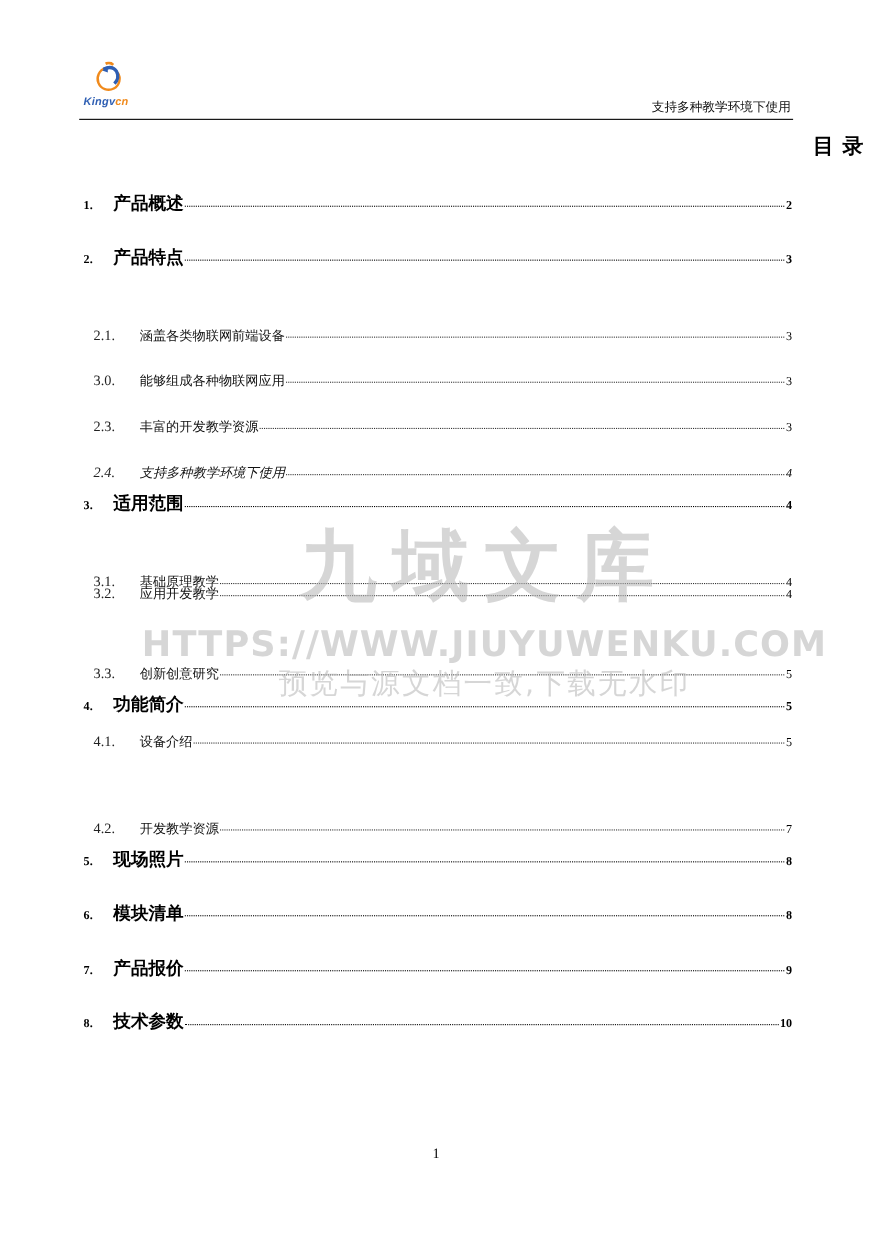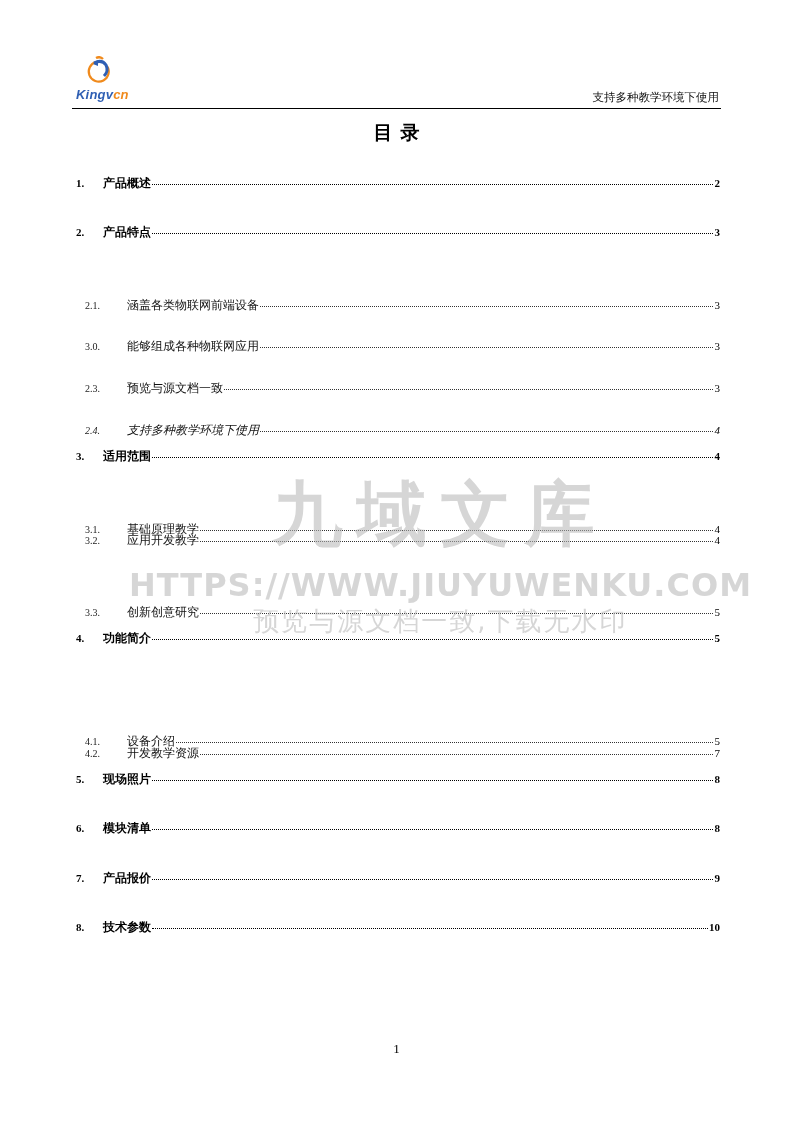--- a/index.html
+++ b/index.html
@@ -1,32 +1,32 @@
 <!DOCTYPE html>
 <html><head>
 <meta charset="utf-8">
 <style>
   html, body { margin: 0; padding: 0; background: #ffffff; }
   body { width: 793px; height: 1122px; position: relative; overflow: hidden;
          font-family: "DejaVu Sans", "Liberation Sans", sans-serif; color: #000; }
   .logo { position: absolute; left: 76px; top: 56px; width: 50px; height: 44px; }
   .logo svg { position: absolute; left: 8px; top: 0; }
   .logo-text { position: absolute; left: 0; top: 31px; font-family: "Liberation Sans", sans-serif;
-               font-style: italic; font-weight: bold; font-size: 13px; color: #2f5fb3; letter-spacing: 0.2px; }
+               font-style: italic; font-weight: bold; font-size: 10px; color: #2f5fb3; letter-spacing: 0.2px; }
   .logo-text .cn { color: #f08a1c; }
   .company { position: absolute; right: 74px; top: 90px; font-size: 11.5px; color: #111; }
   .header-rule { position: absolute; left: 72px; top: 108px; width: 649px; height: 1px; background: #000; }
-  .toc-title { position: absolute; left: 0; right: 0; top: 120px; text-align: center;
+  .toc-title { position: absolute; left: 0; right: 0; top: 120px; text-align: right;
                font-weight: bold; font-size: 19px; letter-spacing: 8px; padding-left: 8px; }
   .toc { position: absolute; left: 72px; width: 648px; top: 0; }
   .entry { position: absolute; left: 0; width: 648px; height: 18px; display: flex; align-items: baseline; }
   .entry .num { font-family: "Liberation Serif", serif; }
   .entry.l1 .num { width: 27px; padding-left: 4px; font-weight: bold; font-size: 11px; }
-  .entry.l1 .label { font-weight: bold; font-size: 12px; }
-  .entry.l2 .num { width: 42px; padding-left: 13px; font-size: 10px; color: #222; }
+  .entry.l1 .label { font-weight: bold; font-size: 16px; }
+  .entry.l2 .num { width: 42px; padding-left: 13px; font-size: 13px; color: #222; }
   .entry.l2 .label { font-size: 12px; color: #111; margin-top: 24px; }
   .entry .leader { flex: 1; margin: 0 1px; height: 1px; border-bottom: 1.4px dotted #000; position: relative; top: -2px; }
   .entry.l2 .leader { border-bottom: 1px dotted #333; }
   .entry .page { font-family: "Liberation Serif", serif; font-size: 11px; min-width: 6px; text-align: right; }
   .entry.l1 .page { font-weight: bold; }
   .watermark { position: absolute; left: 0; width: 793px; text-align: center; color: rgba(180,180,180,0.55);
                pointer-events: none; font-family: "DejaVu Sans", sans-serif; padding-left: 44px; }
   .wm1 { top: 468px; font-size: 70px; font-weight: bold; letter-spacing: 14px; }
   .wm2 { top: 566px; font-size: 32px; font-weight: bold; letter-spacing: 1px; }
   .wm3 { top: 604px; font-size: 26px; font-weight: normal; letter-spacing: 2px; }
@@ -71,21 +71,21 @@
       <span class="page">3</span>
     </div>
     <div class="entry l2" style="top: 314px;">
       <span class="num">3.0.</span>
       <span class="label">能够组成各种物联网应用</span>
       <span class="leader"></span>
       <span class="page">3</span>
     </div>
     <div class="entry l2" style="top: 356px;">
       <span class="num">2.3.</span>
-      <span class="label">预览与源文档一致</span>
+      <span class="label">丰富的开发教学资源</span>
       <span class="leader"></span>
       <span class="page">3</span>
     </div>
     <div class="entry l2" style="top: 398px; font-style: italic;">
       <span class="num">2.4.</span>
       <span class="label">支持多种教学环境下使用</span>
       <span class="leader"></span>
       <span class="page">4</span>
     </div>
     <div class="entry l1" style="top: 448px;">
@@ -111,21 +111,21 @@
       <span class="label">创新创意研究</span>
       <span class="leader"></span>
       <span class="page">5</span>
     </div>
     <div class="entry l1" style="top: 630px;">
       <span class="num">4.</span>
       <span class="label">功能简介</span>
       <span class="leader"></span>
       <span class="page">5</span>
     </div>
-    <div class="entry l2" style="top: 709px; justify-content: flex-end;">
+    <div class="entry l2" style="top: 642px; justify-content: flex-end;">
       <span class="num">4.1.</span>
       <span class="label">设备介绍</span>
       <span class="leader"></span>
       <span class="page">5</span>
     </div>
     <div class="entry l2" style="top: 721px;">
       <span class="num">4.2.</span>
       <span class="label">开发教学资源</span>
       <span class="leader"></span>
       <span class="page">7</span>

